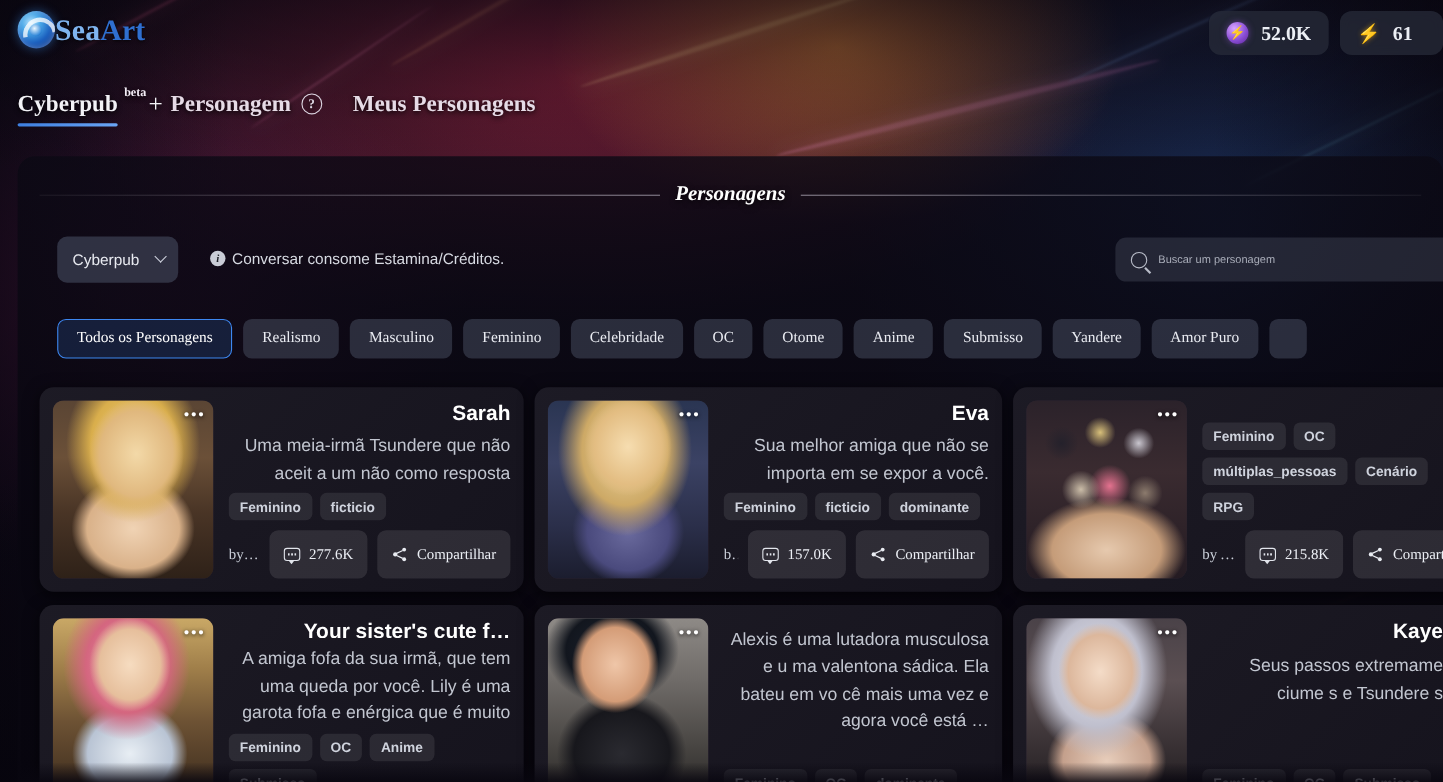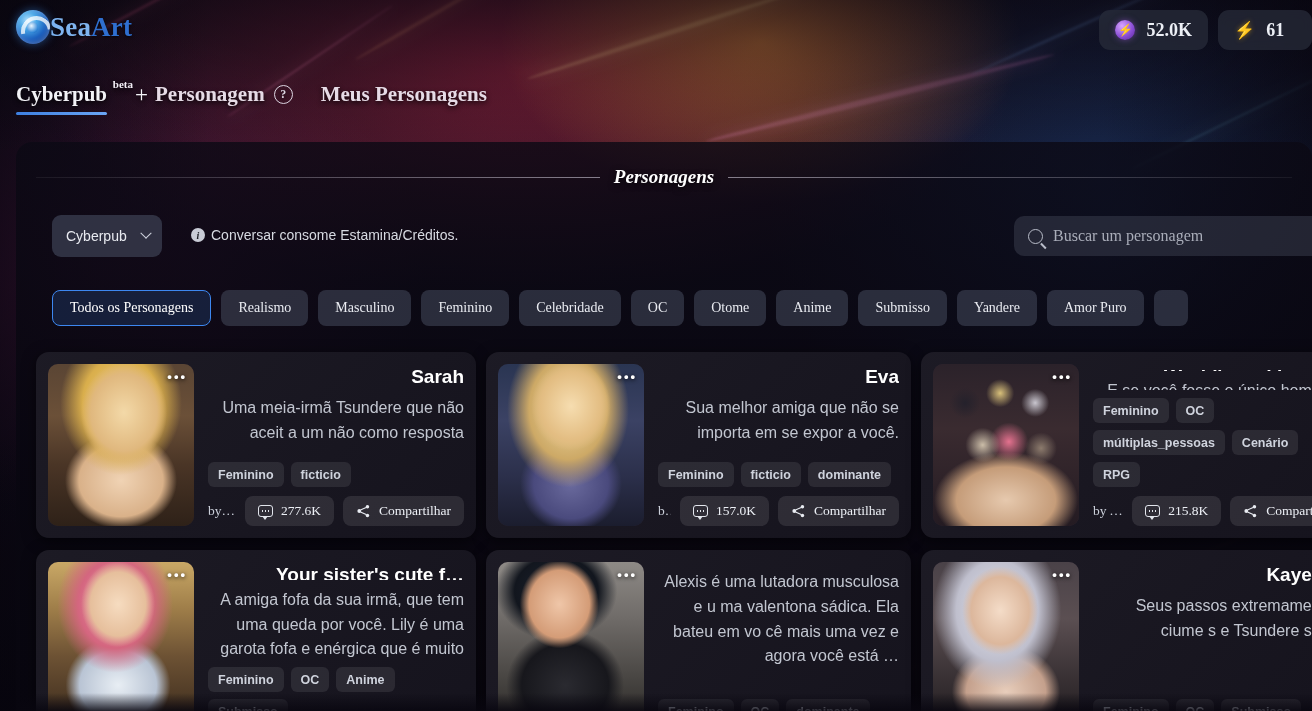--- a/index.html
+++ b/index.html
@@ -181,21 +181,21 @@
     font-family: "Liberation Serif", serif;
   }
   .searchbox {
     position: absolute; right: -12px; top: 1px;
     width: 310px; height: 40px; border-radius: 10px;
     background: rgba(60,64,80,.50);
     display: flex; align-items: center; gap: 10px; padding: 0 14px;
   }
   .search-input {
     flex: 1; background: transparent; border: none; outline: none;
-    color: #e6e8ee; font-size: 16px; font-family: Liberation Serif, serif;
+    color: #e6e8ee; font-size: 10px; font-family: Liberation Sans, sans-serif;
   }
   .search-input::placeholder { color: #a9adb9; }
   .mag {
     width: 15px; height: 15px; border: 1.7px solid #b9bdc9; border-radius: 50%;
     position: relative; flex: 0 0 auto;
   }
   .mag::after {
     content: ""; position: absolute; right: -5px; bottom: -4px;
     width: 7px; height: 1.7px; background: #b9bdc9; transform: rotate(45deg);
   }
@@ -260,21 +260,21 @@
     display: flex; align-items: center;
   }
   .card-foot {
     display: flex; align-items: center; gap: 9px; margin-top: 9px;
   }
   .byline {
     color: #cbd0da; font-size: 13.5px; font-family: "Liberation Serif", serif;
     max-width: 86px; overflow: hidden; text-overflow: ellipsis; white-space: nowrap;
   }
   .pill-btn {
-    height: 30px; padding: 0 13px; border-radius: 8px;
+    height: 44px; padding: 0 13px; border-radius: 8px;
     background: rgba(255,255,255,.10);
     display: flex; align-items: center; gap: 8px;
     color: #eceff5; font-size: 13.5px;
     font-family: "Liberation Serif", serif;
     cursor: pointer; white-space: nowrap;
   }
   .chat-ic {
     width: 15px; height: 12px; border: 1.5px solid #e2e5ec; border-radius: 3px;
     position: relative; flex: 0 0 auto;
   }

